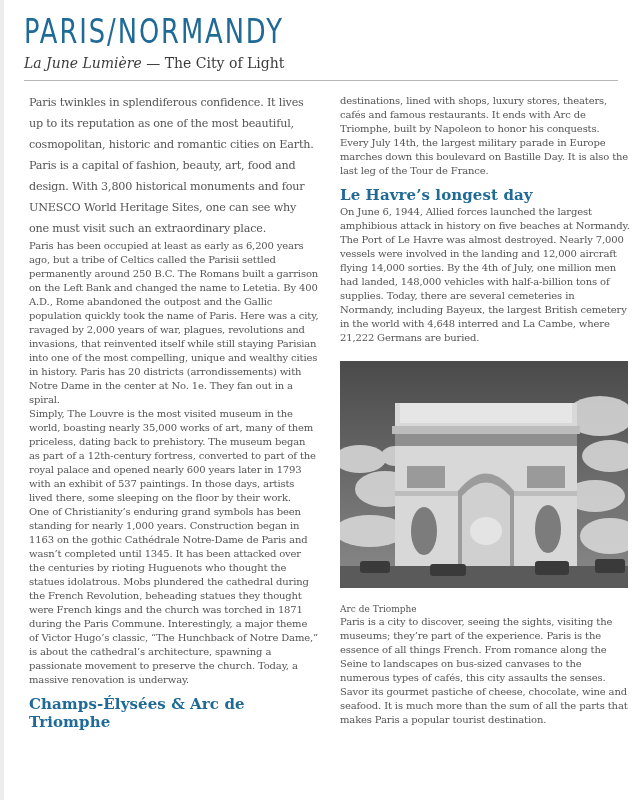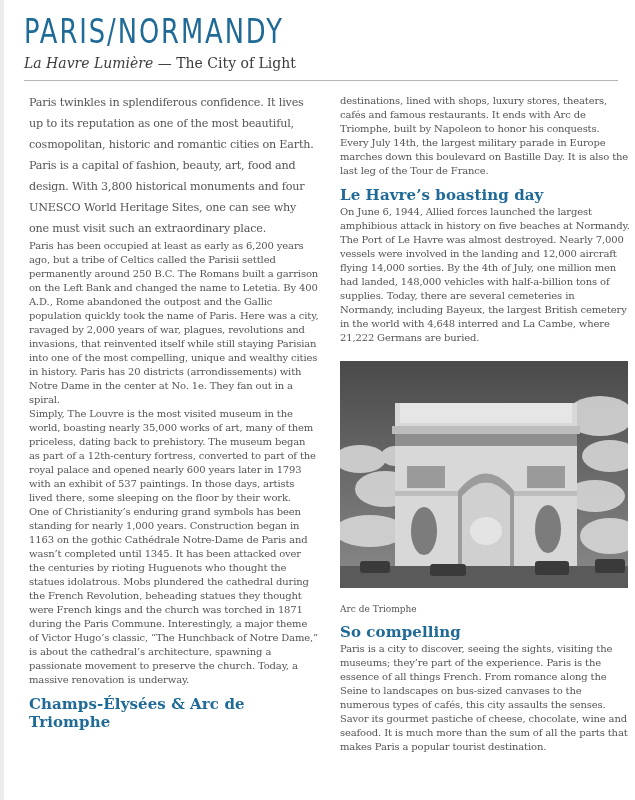--- a/index.html
+++ b/index.html
@@ -46,40 +46,40 @@
     overflow: hidden; background: #6d6d6d;
   }
   .caption { margin: 15px 0 0 0; font-size: 9px; color: #555555; line-height: 12px; }
 </style>
 </head>
 <body>
 
 <div class="left-edge"></div>
 
 <div class="title">PARIS/NORMANDY</div>
-<div class="subtitle"><span class="it">La Havre Lumière</span><span> — The City of Light</span></div>
+<div class="subtitle"><span class="it">La June Lumière</span><span> — The City of Light</span></div>
 <div class="rule"></div>
 
 <div class="col col-left">
   <p class="body intro">Paris twinkles in splendiferous confidence. It lives up to its reputation as one of the most beautiful, cosmopolitan, historic and romantic cities on Earth. Paris is a capital of fashion, beauty, art, food and design. With 3,800 historical monuments and four UNESCO World Heritage Sites, one can see why one must visit such an extraordinary place.</p>
 
   <p class="body">Paris has been occupied at least as early as 6,200 years ago, but a tribe of Celtics called the Parisii settled permanently around 250 B.C. The Romans built a garrison on the Left Bank and changed the name to Letetia. By 400 A.D., Rome abandoned the outpost and the Gallic population quickly took the name of Paris. Here was a city, ravaged by 2,000 years of war, plagues, revolutions and invasions, that reinvented itself while still staying Parisian into one of the most compelling, unique and wealthy cities in history. Paris has 20 districts (arrondissements) with Notre Dame in the center at No. 1e. They fan out in a spiral.</p>
 
   <p class="body">Simply, The Louvre is the most visited museum in the world, boasting nearly 35,000 works of art, many of them priceless, dating back to prehistory. The museum began as part of a 12th-century fortress, converted to part of the royal palace and opened nearly 600 years later in 1793 with an exhibit of 537 paintings. In those days, artists lived there, some sleeping on the floor by their work.</p>
 
   <p class="body">One of Christianity’s enduring grand symbols has been standing for nearly 1,000 years. Construction began in 1163 on the gothic Cathédrale Notre-Dame de Paris and wasn’t completed until 1345. It has been attacked over the centuries by rioting Huguenots who thought the statues idolatrous. Mobs plundered the cathedral during the French Revolution, beheading statues they thought were French kings and the church was torched in 1871 during the Paris Commune. Interestingly, a major theme of Victor Hugo’s classic, “The Hunchback of Notre Dame,” is about the cathedral’s architecture, spawning a passionate movement to preserve the church. Today, a massive renovation is underway.</p>
 
   <h2 class="sec">Champs-Élysées &amp; Arc de Triomphe</h2>
 
 </div>
 
 <div class="col col-right">
   <p class="body">destinations, lined with shops, luxury stores, theaters, cafés and famous restaurants. It ends with Arc de Triomphe, built by Napoleon to honor his conquests. Every July 14th, the largest military parade in Europe marches down this boulevard on Bastille Day. It is also the last leg of the Tour de France.</p>
 
-  <h2 class="sec">Le Havre’s boasting day</h2>
+  <h2 class="sec">Le Havre’s longest day</h2>
   <p class="body">On June 6, 1944, Allied forces launched the largest amphibious attack in history on five beaches at Normandy. The Port of Le Havre was almost destroyed. Nearly 7,000 vessels were involved in the landing and 12,000 aircraft flying 14,000 sorties. By the 4th of July, one million men had landed, 148,000 vehicles with half-a-billion tons of supplies. Today, there are several cemeteries in Normandy, including Bayeux, the largest British cemetery in the world with 4,648 interred and La Cambe, where 21,222 Germans are buried.</p>
 
   <div class="photo">
     <svg width="288" height="227" viewBox="0 0 288 227">
       <defs>
         <linearGradient id="sky" x1="0" y1="0" x2="0" y2="1">
           <stop offset="0" stop-color="#4a4a4a"></stop>
           <stop offset="1" stop-color="#8a8a8a"></stop>
         </linearGradient>
       </defs>
@@ -114,15 +114,14 @@
       <g fill="#3a3a3a">
         <rect x="20" y="200" width="30" height="12" rx="3"></rect>
         <rect x="90" y="203" width="36" height="12" rx="3"></rect>
         <rect x="195" y="200" width="34" height="14" rx="3"></rect>
         <rect x="255" y="198" width="30" height="14" rx="3"></rect>
       </g>
     </svg>
   </div>
   <p class="caption">Arc de Triomphe</p>
 
-  <h2 class="sec">So compelling</h2>
   <p class="body">Paris is a city to discover, seeing the sights, visiting the museums; they’re part of the experience. Paris is the essence of all things French. From romance along the Seine to landscapes on bus-sized canvases to the numerous types of cafés, this city assaults the senses. Savor its gourmet pastiche of cheese, chocolate, wine and seafood. It is much more than the sum of all the parts that makes Paris a popular tourist destination.</p>
 </div>
 
 </body></html>

